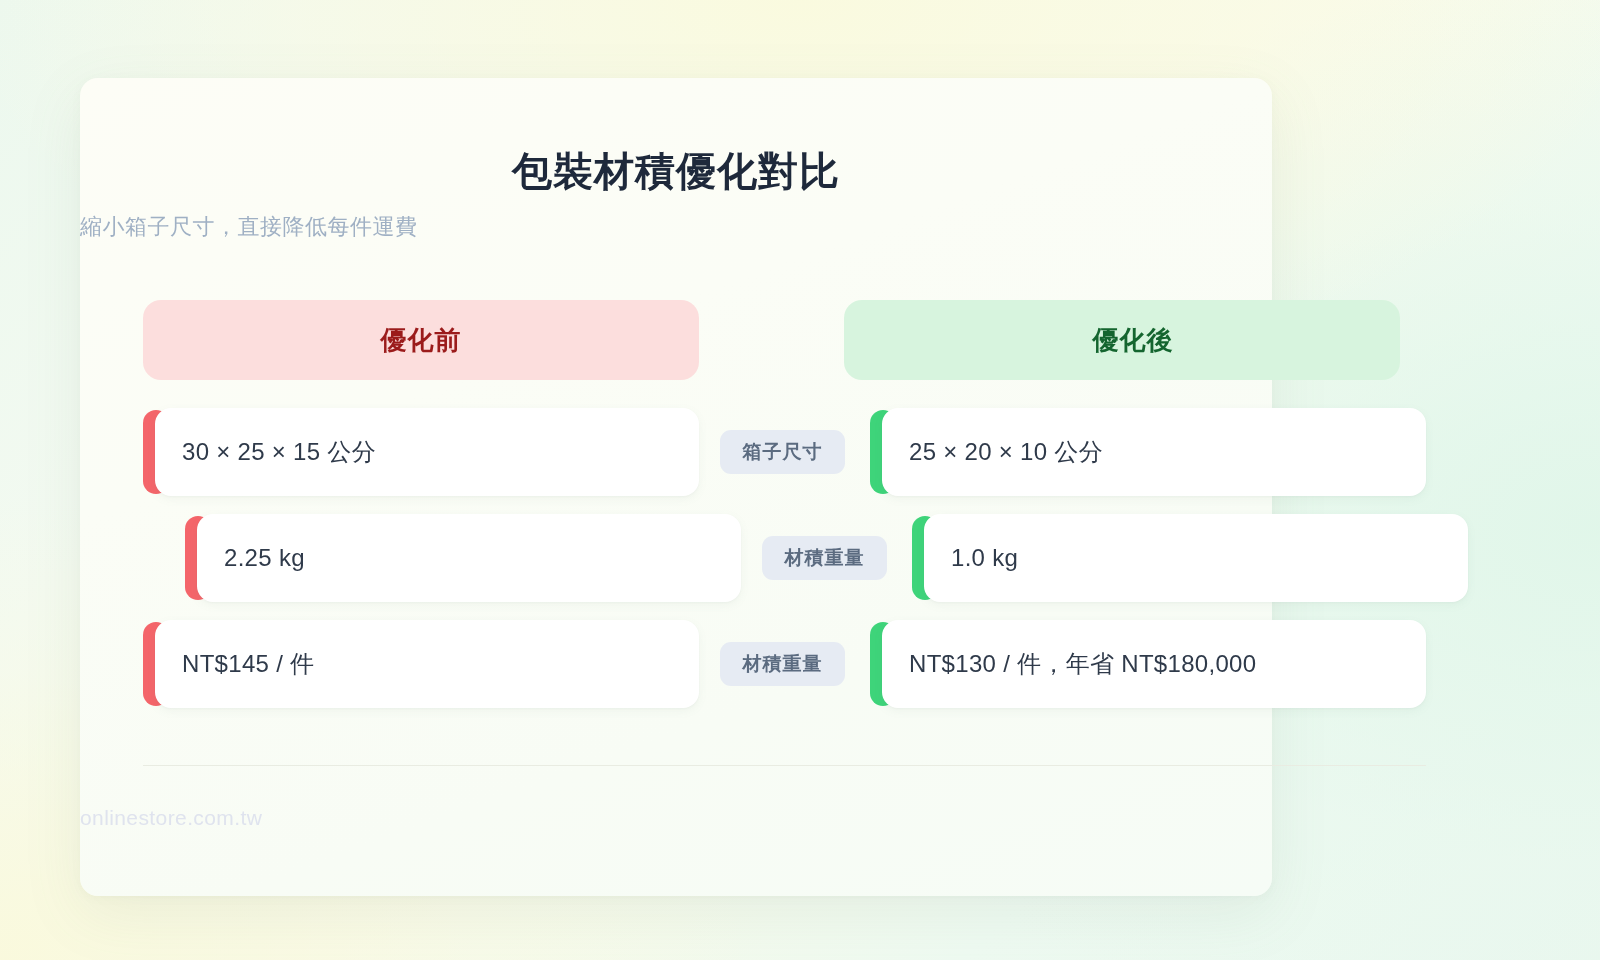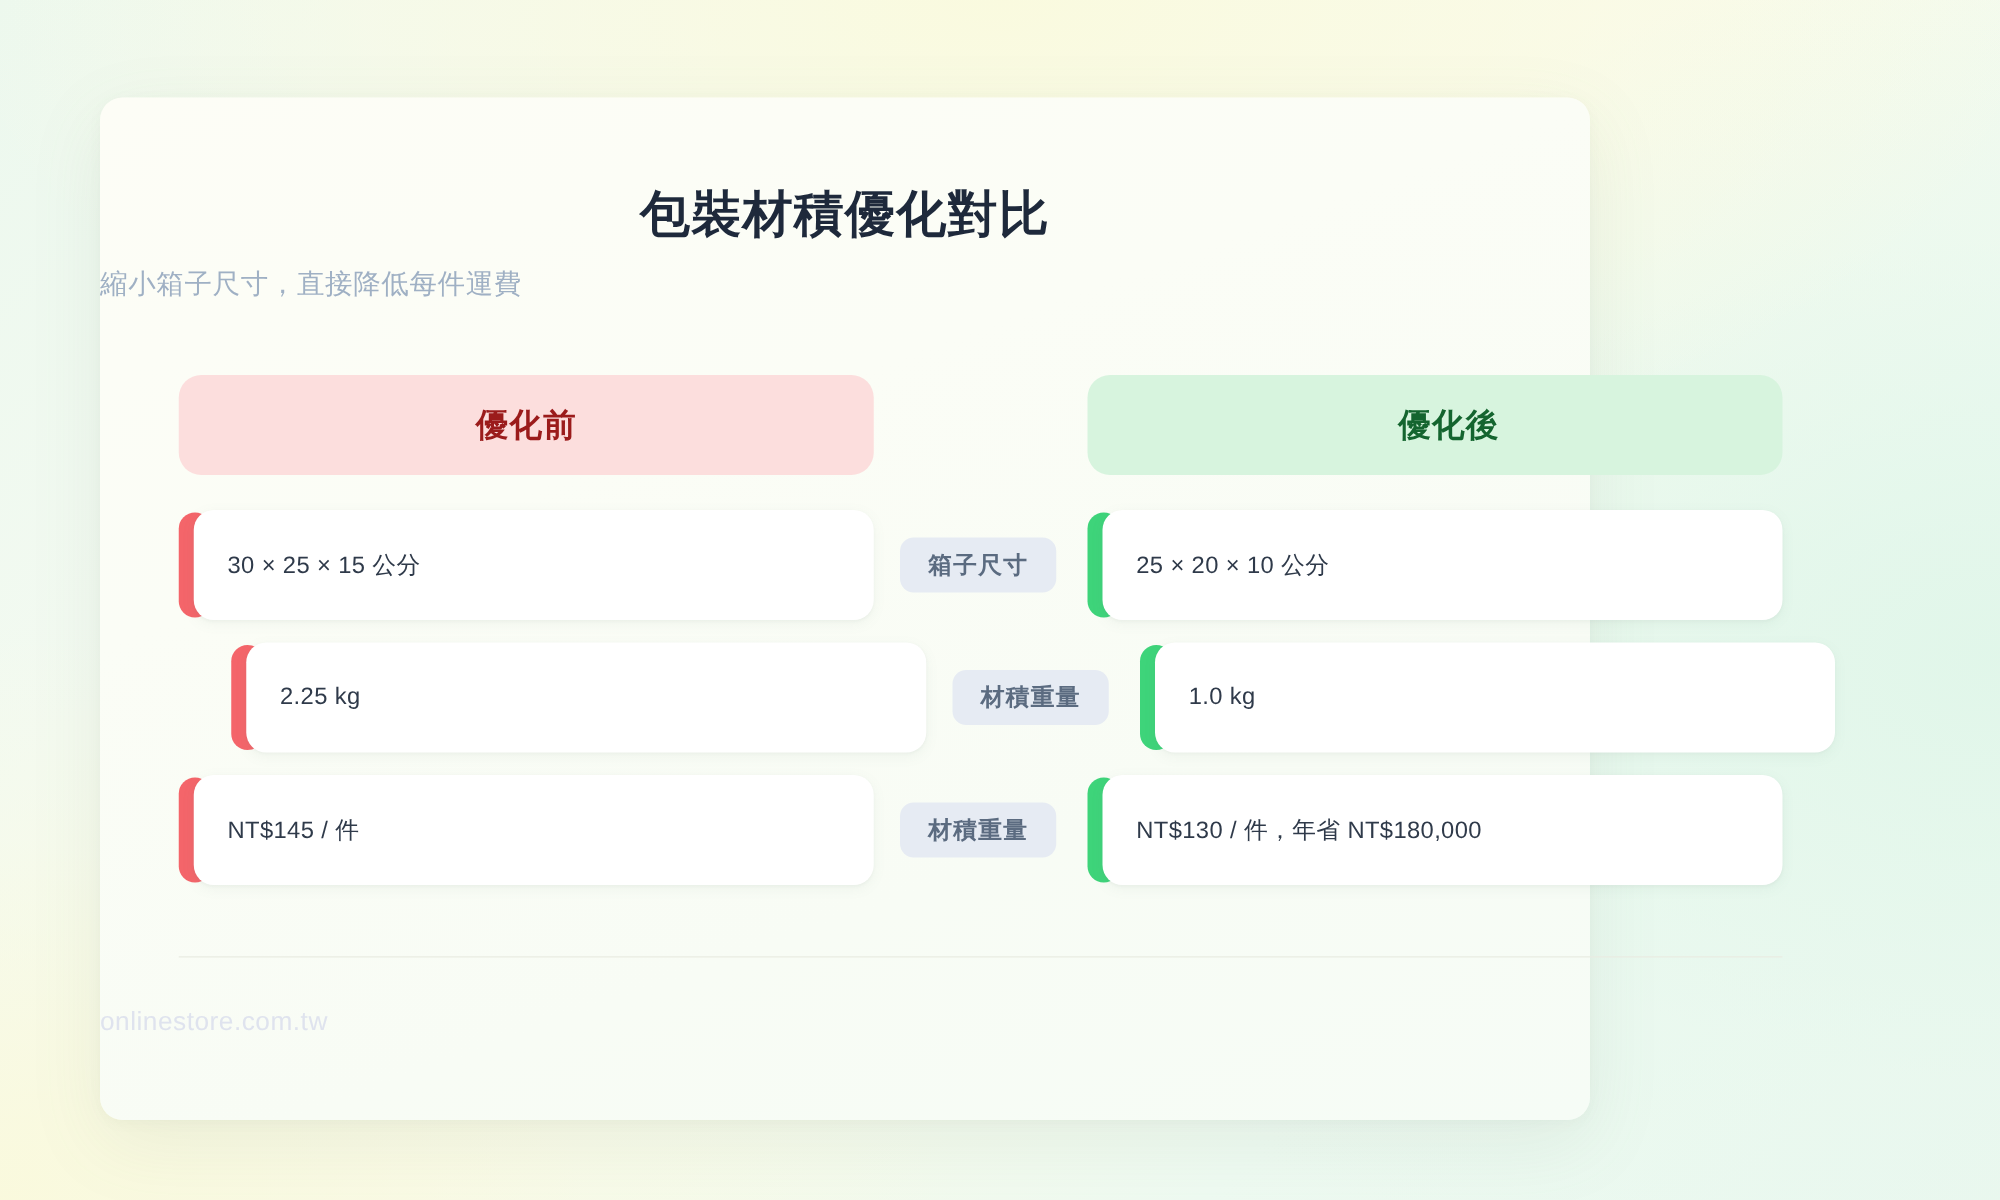--- a/index.html
+++ b/index.html
@@ -74,21 +74,21 @@
     font-weight: 700;
     letter-spacing: 1px;
   }
   .col-badge.before {
     left: 63px;
     width: 556px;
     background: #fcdedd;
     color: #9b1b1b;
   }
   .col-badge.after {
-    left: 790px;
+    left: 764px;
     width: 556px;
     background: #d7f4de;
     color: #14652f;
     padding-left: 22px;
   }
 
   
   .row {
     position: absolute;
     left: 0;
@@ -125,21 +125,21 @@
     top: 0;
     width: 544px;
     height: 88px;
     background: #ffffff;
     border-radius: 16px;
     box-shadow: 0 3px 10px rgba(120,140,130,0.07),
                 0 1px 2px rgba(120,140,130,0.05);
     display: flex;
     align-items: center;
     padding-left: 27px;
-    font-size: 19px;
+    font-size: 24px;
     color: #2f3a4a;
     letter-spacing: 0.3px;
   }
 
   
   .chip {
     position: absolute;
     left: 640px;
     width: 125px;
     height: 44px;

